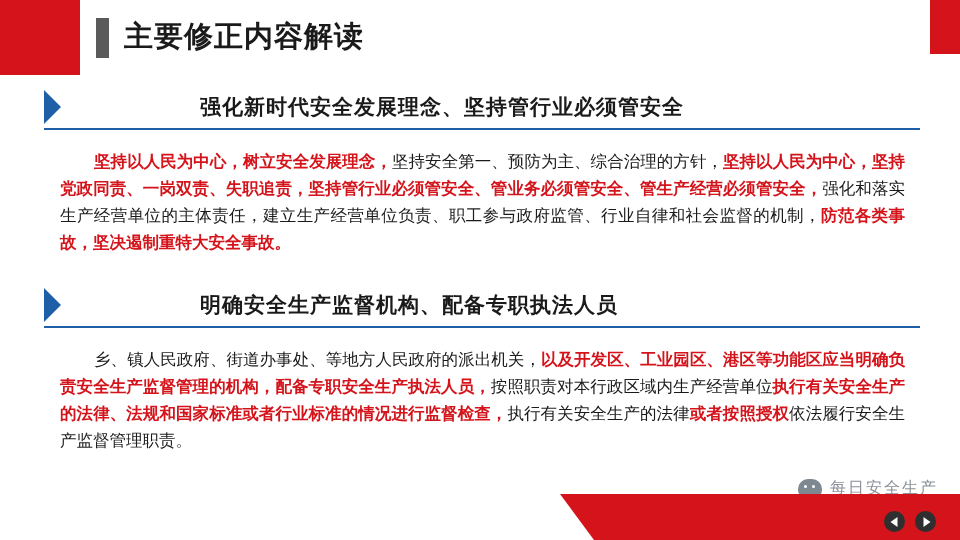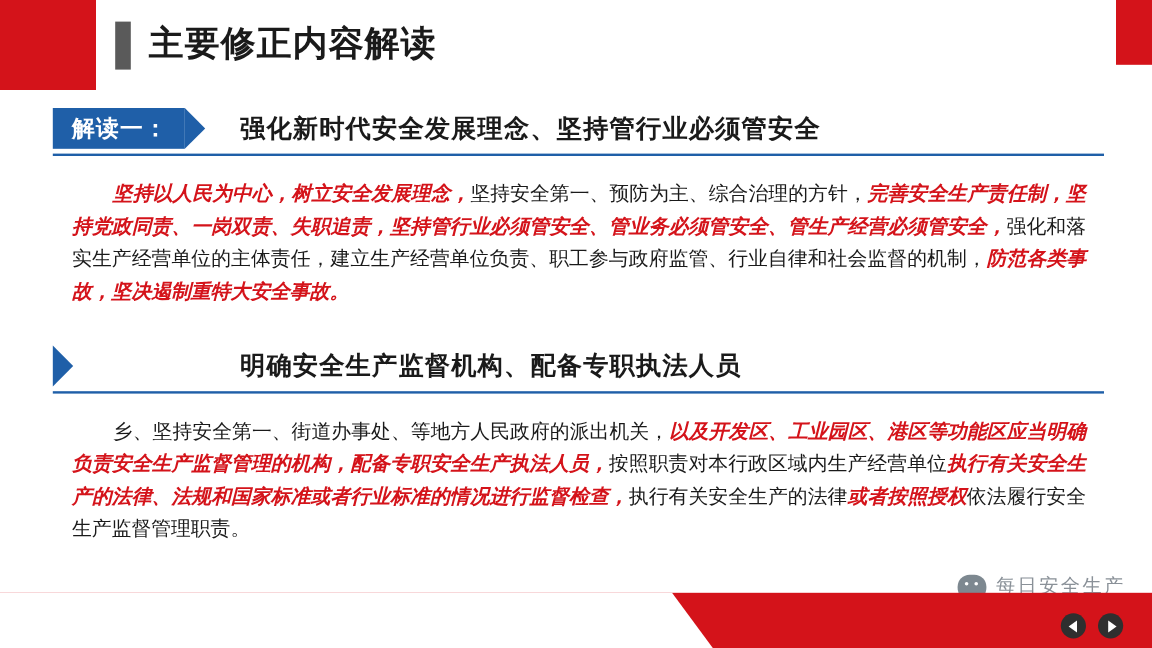--- a/index.html
+++ b/index.html
@@ -110,21 +110,20 @@
     width: 845px;
     font-size: 16.5px;
     line-height: 27px;
     color: #1a1a1a;
     text-align: justify;
     font-family: "Liberation Serif", serif;
   }
   .body-text .em {
     color: #d4131a;
     font-weight: bold;
-    font-style: italic;
   }
   .indent { display: inline-block; width: 34px; }
 
   
   .bottom-band {
     position: absolute;
     left: 0; bottom: 0;
     width: 960px; height: 46px;
     background: #d4131a;
   }
@@ -219,35 +218,34 @@
 
 <div class="top-band">
   <div class="top-red-left"></div>
   <div class="top-red-right"></div>
   <div class="title-bar"></div>
   <div class="page-title">主要修正内容解读</div>
 </div>
 
 <div class="section sec1">
   <div class="tag-wrap">
-    <div class="tag-box">解读一：</div>
     <div class="tag-arrow"></div>
   </div>
   <div class="sec-heading">强化新时代安全发展理念、坚持管行业必须管安全</div>
   <div class="sec-rule"></div>
-  <div class="body-text"><span class="indent"></span><span class="em">坚持以人民为中心，树立安全发展理念，</span><span>坚持安全第一、预防为主、综合治理的方针，</span><span class="em">完善安全生产责任制，坚持党政同责、一岗双责、失职追责，坚持管行业必须管安全、管业务必须管安全、管生产经营必须管安全，</span><span>强化和落实生产经营单位的主体责任，建立生产经营单位负责、职工参与政府监管、行业自律和社会监督的机制，</span><span class="em">防范各类事故，坚决遏制重特大安全事故。</span></div>
+  <div class="body-text"><span class="indent"></span><span class="em">坚持以人民为中心，树立安全发展理念，</span><span>坚持安全第一、预防为主、综合治理的方针，</span><span class="em">坚持以人民为中心，坚持党政同责、一岗双责、失职追责，坚持管行业必须管安全、管业务必须管安全、管生产经营必须管安全，</span><span>强化和落实生产经营单位的主体责任，建立生产经营单位负责、职工参与政府监管、行业自律和社会监督的机制，</span><span class="em">防范各类事故，坚决遏制重特大安全事故。</span></div>
 </div>
 
 <div class="section sec2">
   <div class="tag-wrap">
     <div class="tag-arrow"></div>
   </div>
   <div class="sec-heading">明确安全生产监督机构、配备专职执法人员</div>
   <div class="sec-rule"></div>
-  <div class="body-text"><span class="indent"></span><span>乡、坚持安全第一、街道办事处、等地方人民政府的派出机关，</span><span class="em">以及开发区、工业园区、港区等功能区应当明确负责安全生产监督管理的机构，配备专职安全生产执法人员，</span><span>按照职责对本行政区域内生产经营单位</span><span class="em">执行有关安全生产的法律、法规和国家标准或者行业标准的情况进行监督检查，</span><span>执行有关安全生产的法律</span><span class="em">或者按照授权</span><span>依法履行安全生产监督管理职责。</span></div>
+  <div class="body-text"><span class="indent"></span><span>乡、镇人民政府、街道办事处、等地方人民政府的派出机关，</span><span class="em">以及开发区、工业园区、港区等功能区应当明确负责安全生产监督管理的机构，配备专职安全生产执法人员，</span><span>按照职责对本行政区域内生产经营单位</span><span class="em">执行有关安全生产的法律、法规和国家标准或者行业标准的情况进行监督检查，</span><span>执行有关安全生产的法律</span><span class="em">或者按照授权</span><span>依法履行安全生产监督管理职责。</span></div>
 </div>
 
 <div class="watermark">
   <div class="wechat-icon">
       <i class="d1"></i>
       <i class="d2"></i>
     </div>
   <div class="wm-text">每日安全生产</div>
 </div>
 

